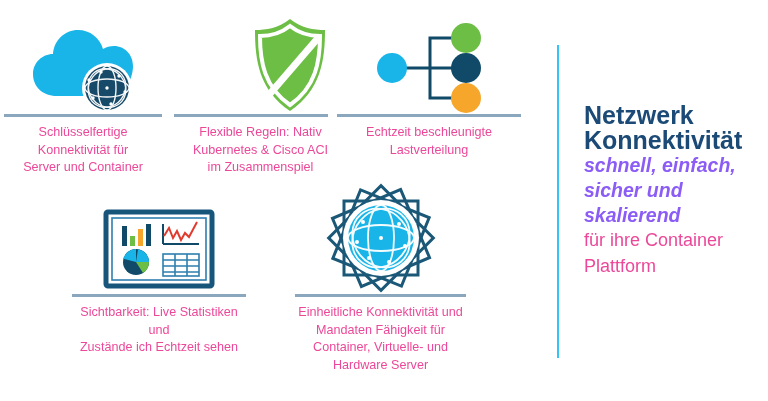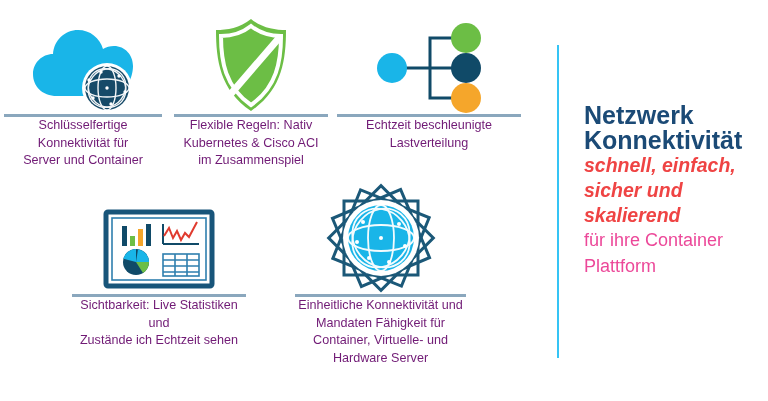--- a/index.html
+++ b/index.html
@@ -34,31 +34,32 @@
     justify-content: center;
   }
   .card-rule {
     height: 3px;
     background: #8aa7bd;
     width: 100%;
     margin: 0;
   }
   .card-caption {
     text-align: center;
-    color: #701a75;
+    color: #ec4899;
     font-size: 12.6px;
     line-height: 17.5px;
+    margin-top: 7px;
     white-space: pre-line;
     font-family: "Liberation Sans", sans-serif;
   }
 
   
   #card-cloud      { left: 4px;   top: 22px;  width: 158px; }
   #card-cloud .card-icon      { height: 92px; }
-  #card-shield     { left: 174px; top: 16px;  width: 154px; }
+  #card-shield     { left: 174px; top: 16px;  width: 154px; align-items: flex-end; }
   #card-shield .card-icon     { height: 98px; }
   #card-loadbal    { left: 337px; top: 22px;  width: 184px; }
   #card-loadbal .card-icon    { height: 92px; }
   #card-dashboard  { left: 72px;  top: 196px; width: 174px; }
   #card-dashboard .card-icon  { height: 98px; }
   #card-globe      { left: 295px; top: 180px; width: 171px; }
   #card-globe .card-icon      { height: 114px; }
 
   
   #vertical-divider {
@@ -81,21 +82,21 @@
     font-weight: bold;
     color: #1b4a76;
     font-family: "Liberation Sans", sans-serif;
     white-space: pre-line;
   }
   .headline-accent {
     font-size: 19.5px;
     line-height: 25px;
     font-weight: bold;
     font-style: italic;
-    color: #ef4444;
+    color: #8b5cf6;
     font-family: "Liberation Sans", sans-serif;
     white-space: pre-line;
   }
   .headline-tail {
     font-size: 18px;
     line-height: 25.5px;
     font-weight: normal;
     color: #ec4899;
     font-family: "Liberation Sans", sans-serif;
     white-space: pre-line;

